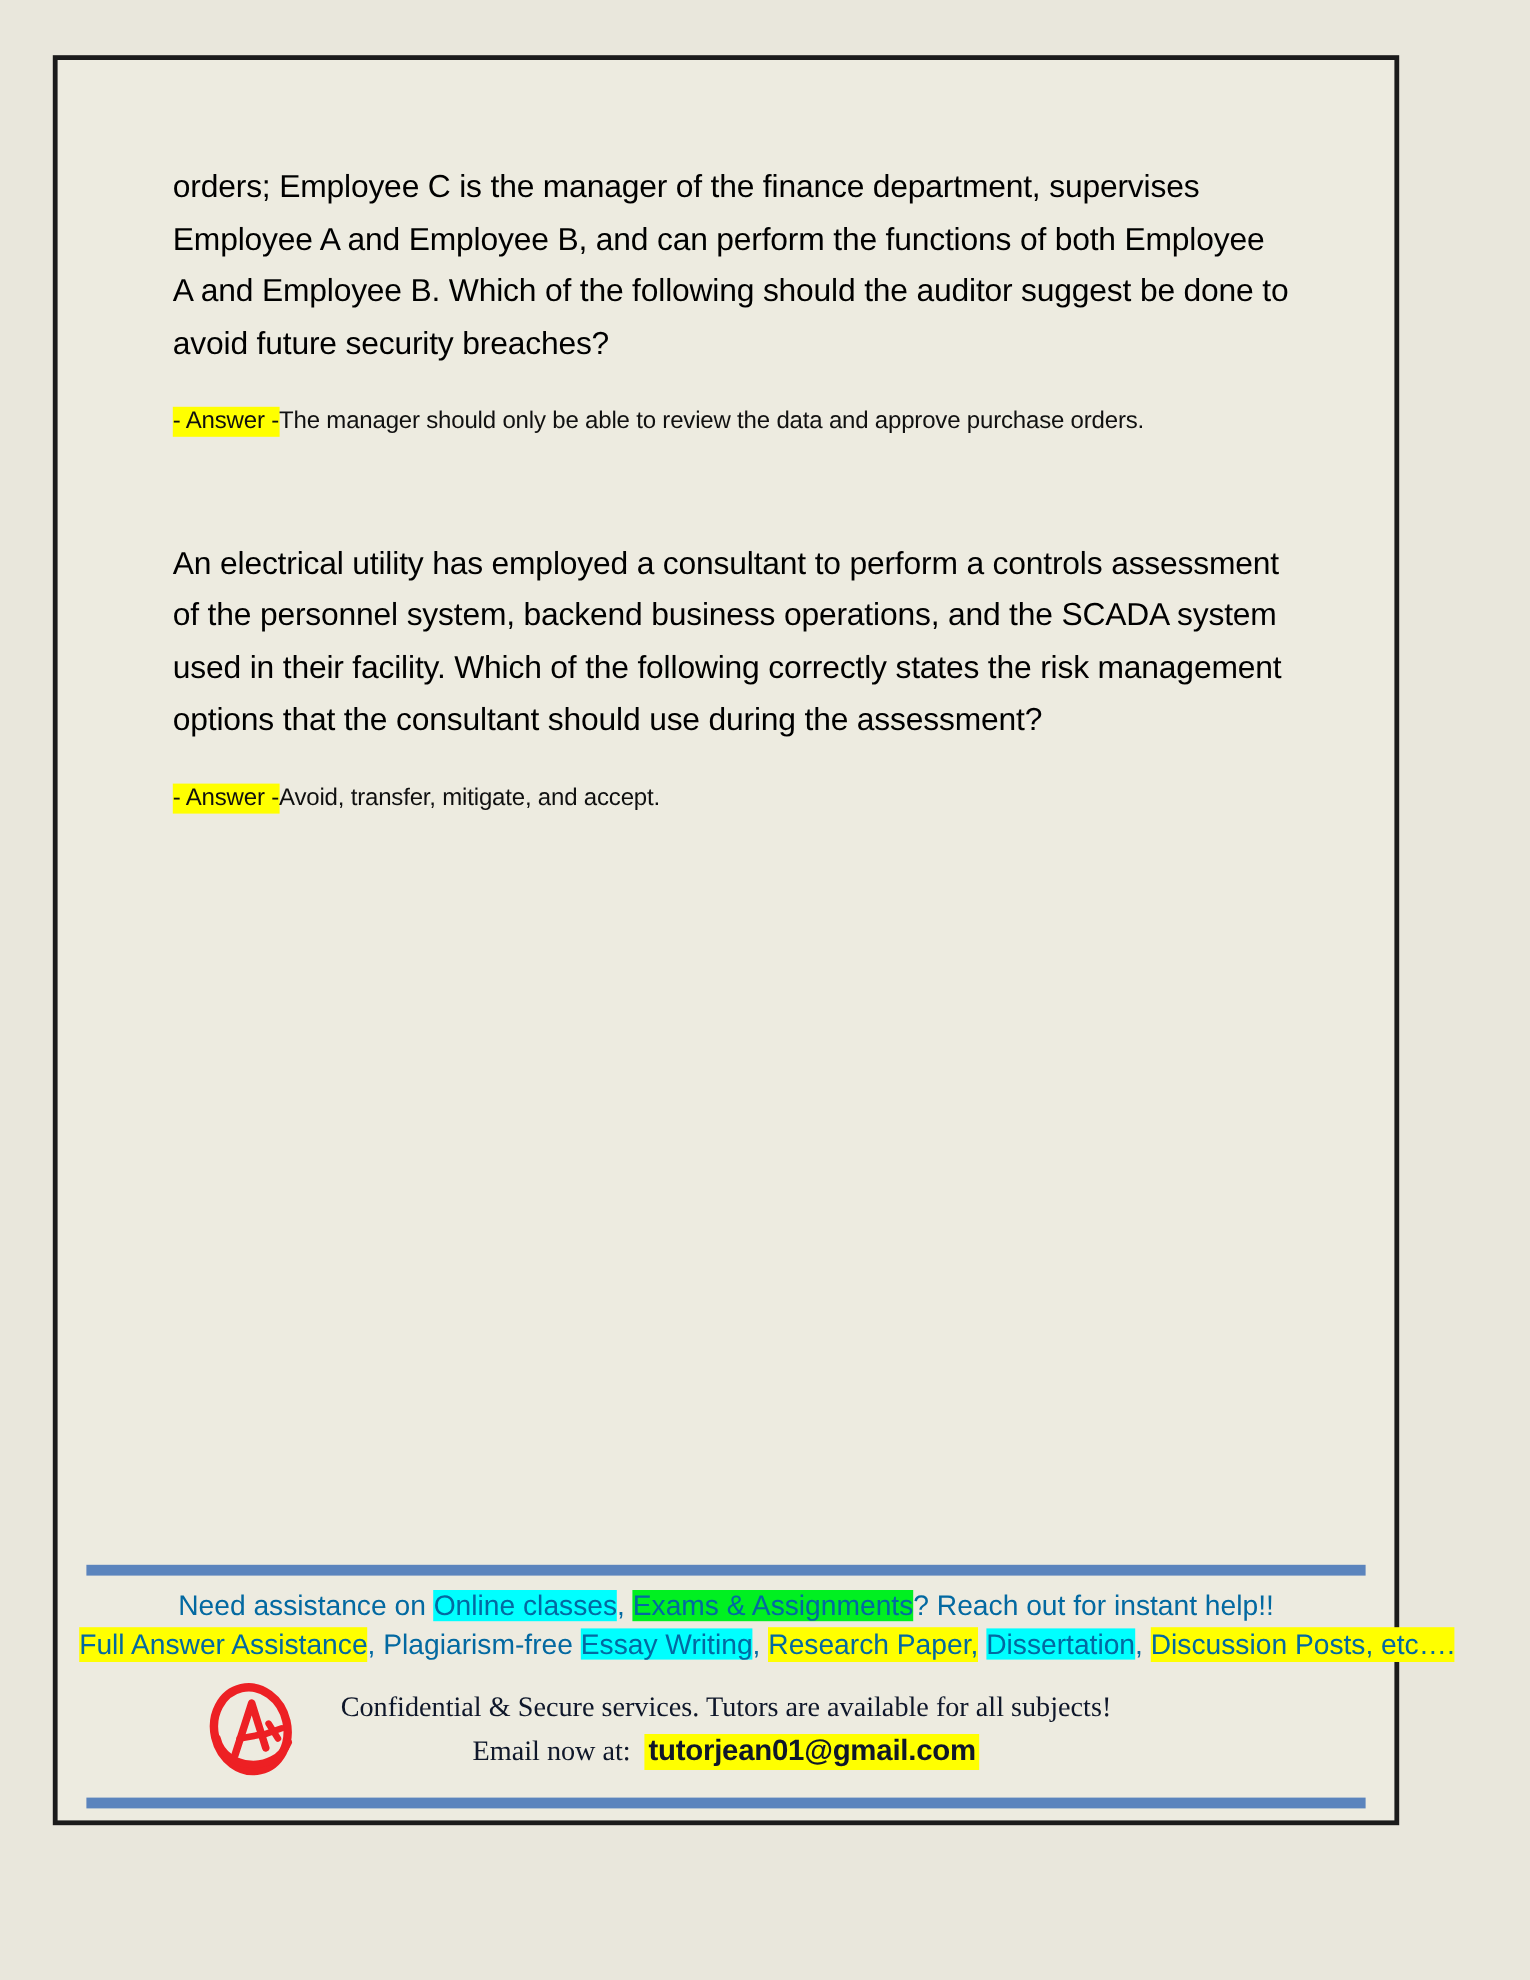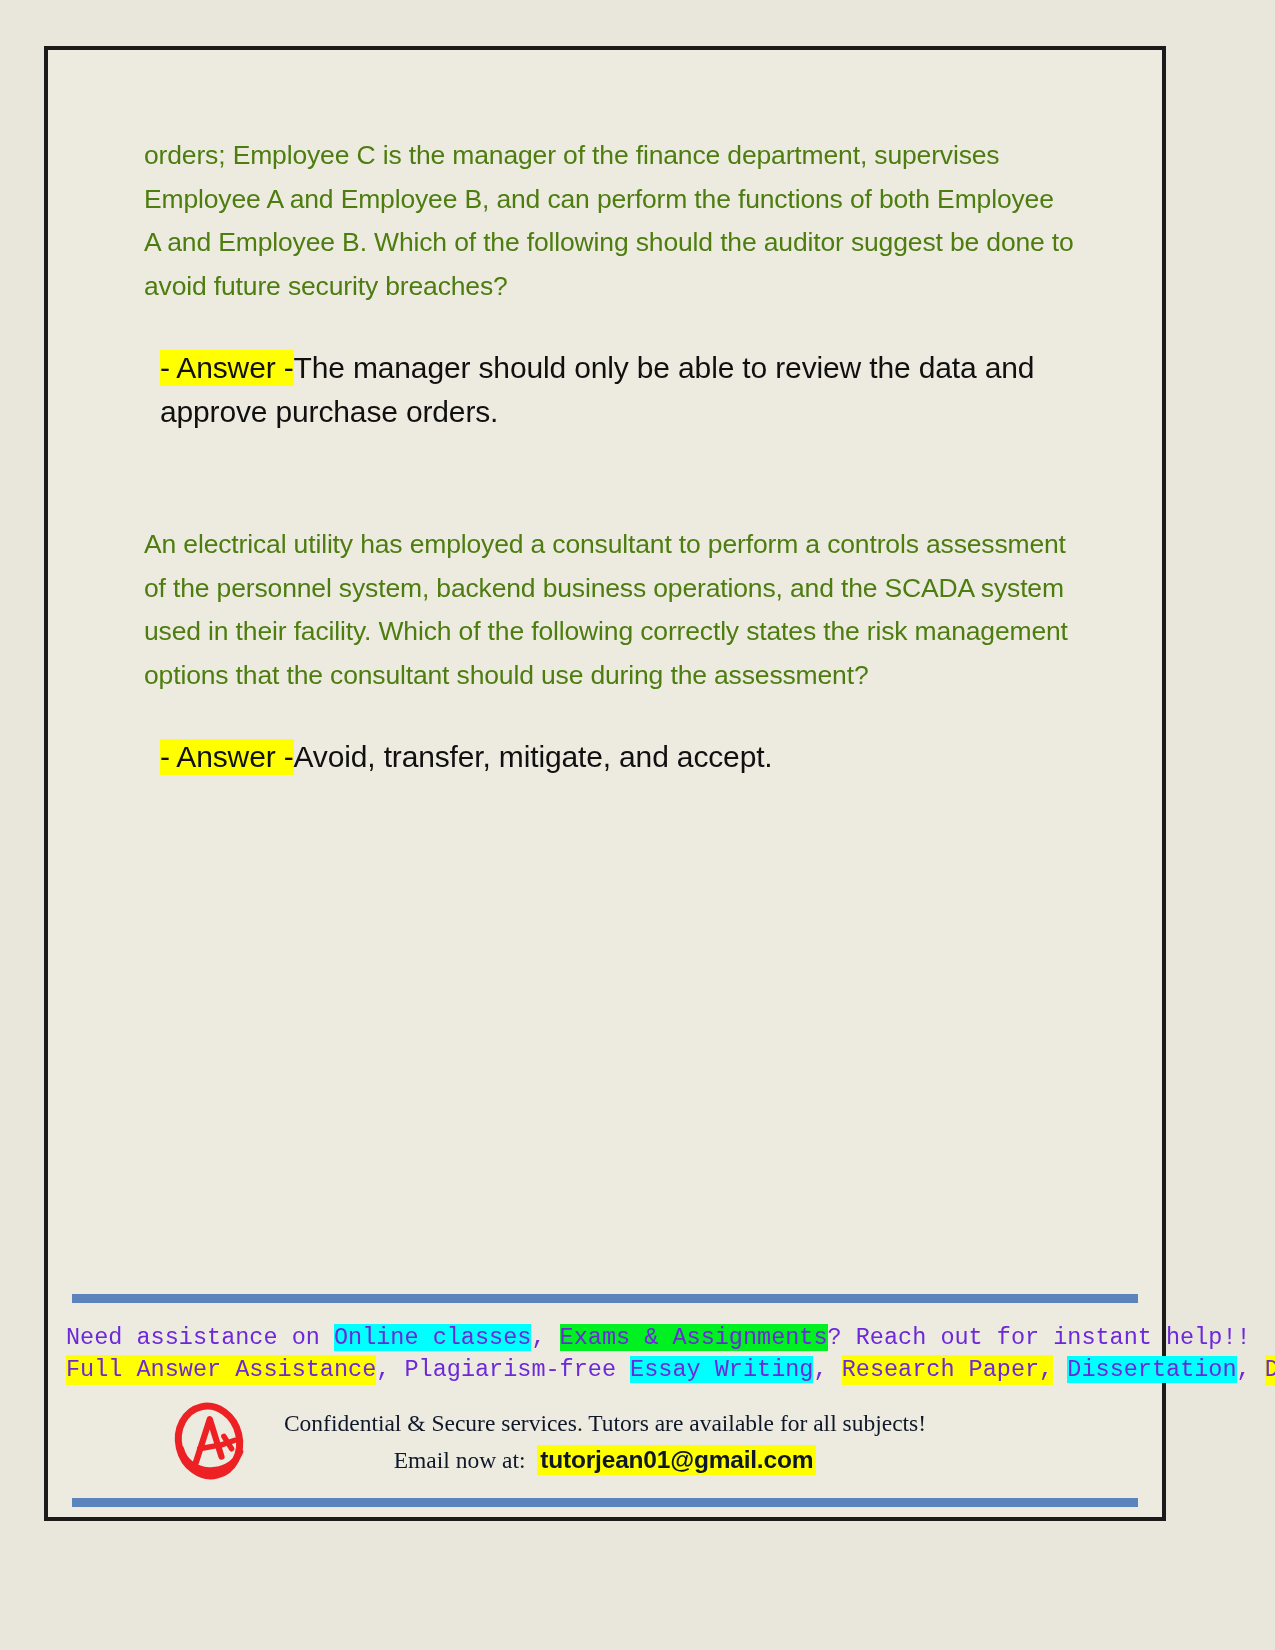--- a/index.html
+++ b/index.html
@@ -42,32 +42,32 @@
 
   
   .qa-block {
     margin: 0 0 0 0;
   }
 
   .q-text {
     font-family: "Liberation Sans", sans-serif;
     font-size: 26.5px;
     line-height: 43.5px;
-    color: #4d7c0f;
+    color: #000000;
     letter-spacing: -0.15px;
     margin: 0;
   }
 
   .a-text {
     font-family: "Liberation Sans", sans-serif;
-    font-size: 30px;
+    font-size: 20px;
     line-height: 43.5px;
     color: #101010;
     letter-spacing: -0.15px;
-    margin: 16px;
+    margin: 0;
   }
 
   .hl-yellow {
     background: #ffff00;
     padding: 1px 0 2px 0;
   }
   .hl-cyan {
     background: #00ffff;
   }
   .hl-green {
@@ -93,23 +93,23 @@
   }
 
   .rule-bottom {
     height: 9px;
     background: #5b84bd;
     margin: 0 6px;
   }
 
   .promo-lines {
     text-align: center;
-    font-family: Liberation Mono, monospace;
-    color: #6d28d9;
-    padding-top: 19px;
+    font-family: Liberation Sans, sans-serif;
+    color: #0369a1;
+    padding-top: 9px;
   }
 
   .promo-line1 {
     font-size: 23.5px;
     line-height: 32px;
     white-space: nowrap;
   }
 
   .promo-line2 {
     font-size: 23.5px;

